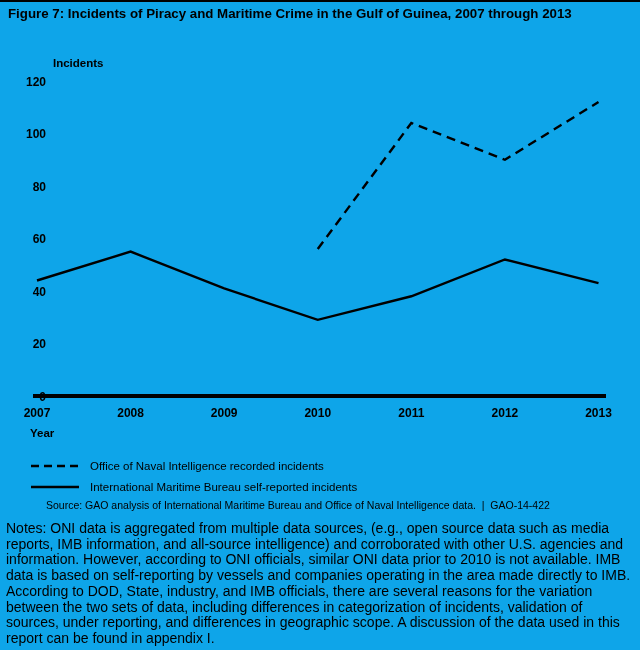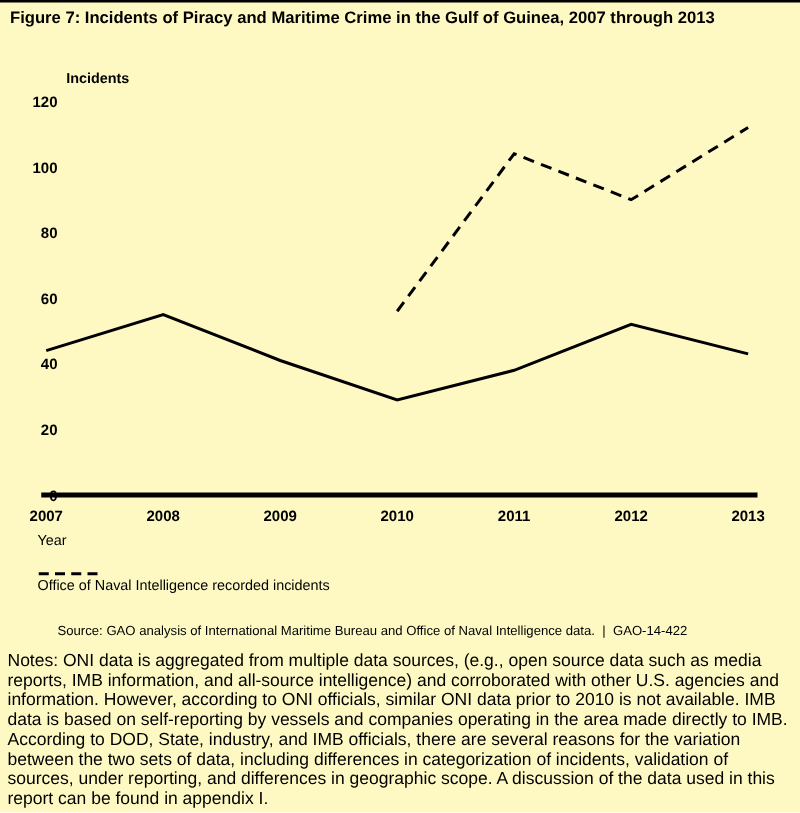--- a/index.html
+++ b/index.html
@@ -1,20 +1,20 @@
 <!DOCTYPE html>
 <html><head>
 <meta charset="utf-8">
 <style>
   html, body { margin: 0; padding: 0; background: #ffffff; }
   .page {
     position: relative;
     width: 640px;
     height: 650px;
-    background: #fef9c3;
+    background: #0ea5e9;
     font-family: "Liberation Sans", sans-serif;
     color: #000000;
     overflow: hidden;
   }
   .top-rule {
     position: absolute;
     left: 0; top: 0;
     width: 640px; height: 2px;
     background: #000000;
   }
@@ -31,42 +31,42 @@
     position: absolute;
     left: 29px; top: 57px;
     font-size: 11.5px;
     font-weight: bold;
     padding-left: 24px;
   }
   .xlabel {
     position: absolute;
     left: 30px; top: 427px;
     font-size: 11.5px;
-    font-weight: normal;
+    font-weight: bold;
   }
   #chart-svg {
     position: absolute;
     left: 0; top: 0;
     width: 640px;
     height: 440px;
   }
   #chart-svg text {
     font-family: "Liberation Sans", sans-serif;
     font-size: 12px;
     font-weight: bold;
     fill: #000000;
   }
   .legend {
     position: absolute;
     left: 30px; top: 455px;
   }
   .legend-row {
     display: flex;
+    align-items: center;
     height: 21px;
-    flex-direction: column;
   }
   .legend-sample { width: 50px; height: 8px; margin-right: 10px; flex: 0 0 auto; }
   .legend-sample line { stroke: #000000; stroke-width: 2.4; }
   .legend-label { font-size: 11.5px; }
   .source {
     position: absolute;
     left: 6px; top: 499px;
     font-size: 10.5px;
     white-space: pre;
     margin-left: 40px;
@@ -107,17 +107,23 @@
     </svg>
   <div class="xlabel">Year</div>
 
   <div class="legend">
     <div class="legend-row">
       <svg class="legend-sample" viewBox="0 0 50 8">
         <line x1="1" y1="4" x2="49" y2="4" stroke-dasharray="8 5"></line>
       </svg>
       <span class="legend-label">Office of Naval Intelligence recorded incidents</span>
     </div>
+    <div class="legend-row">
+      <svg class="legend-sample" viewBox="0 0 50 8">
+        <line x1="1" y1="4" x2="49" y2="4"></line>
+      </svg>
+      <span class="legend-label">International Maritime Bureau self-reported incidents</span>
+    </div>
   </div>
 
   <div class="source">Source: GAO analysis of International Maritime Bureau and Office of Naval Intelligence data.  |  GAO-14-422</div>
   <div class="notes">Notes: ONI data is aggregated from multiple data sources, (e.g., open source data such as media reports, IMB information, and all-source intelligence) and corroborated with other U.S. agencies and information. However, according to ONI officials, similar ONI data prior to 2010 is not available. IMB data is based on self-reporting by vessels and companies operating in the area made directly to IMB. According to DOD, State, industry, and IMB officials, there are several reasons for the variation between the two sets of data, including differences in categorization of incidents, validation of sources, under reporting, and differences in geographic scope. A discussion of the data used in this report can be found in appendix I.</div>
 </div>
 
 </body></html>

